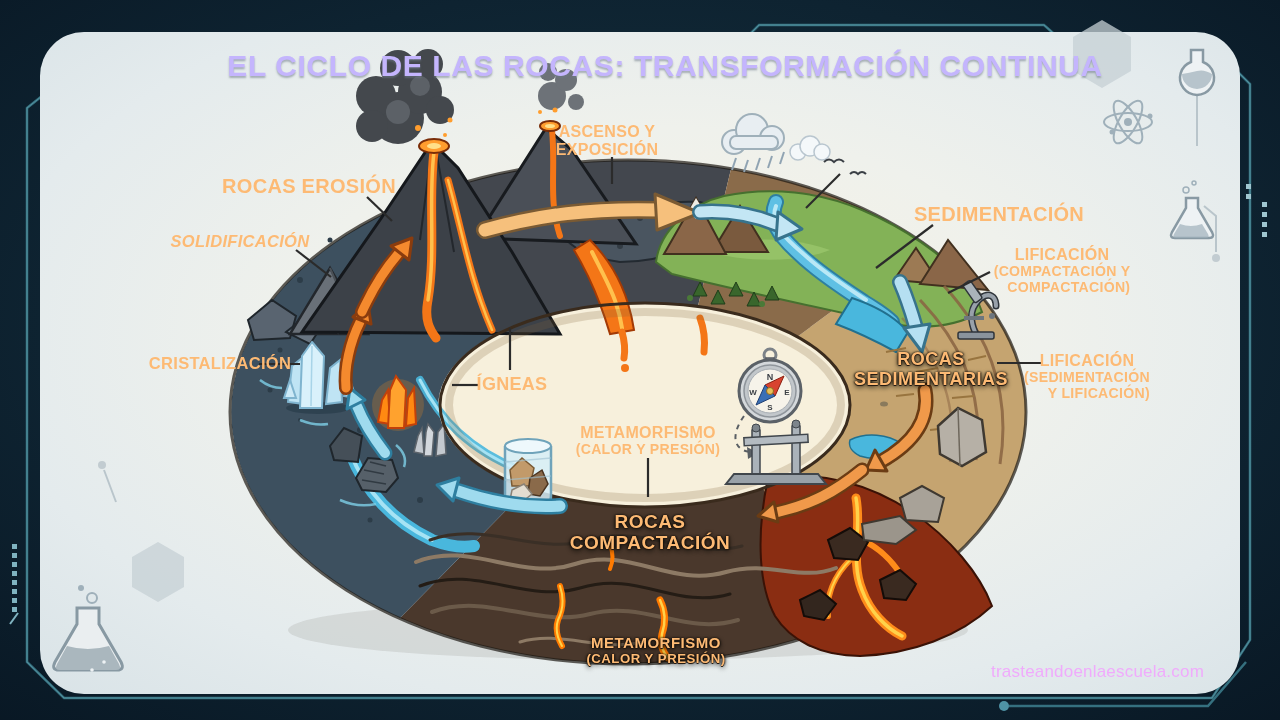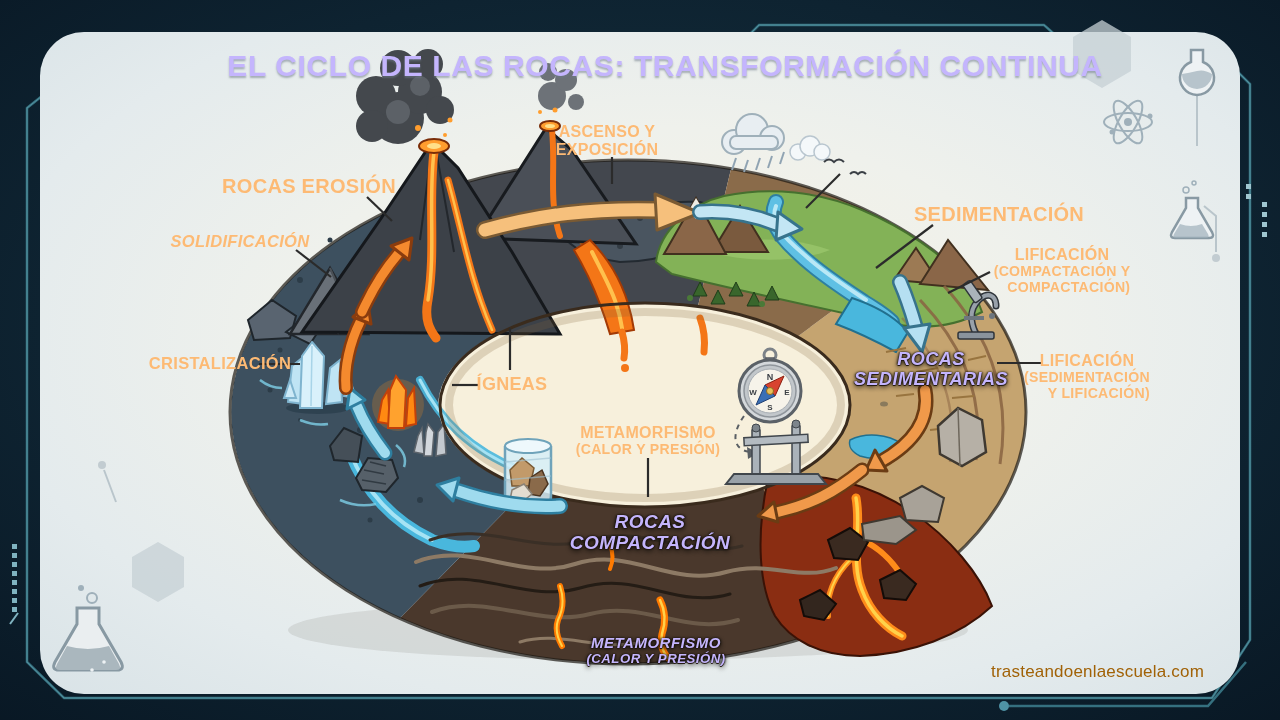--- a/index.html
+++ b/index.html
@@ -4,27 +4,27 @@
 <style>
   html,body{margin:0;padding:0;background:#081520;}
   #stage{position:relative;width:1280px;height:720px;overflow:hidden;
     font-family:"Liberation Sans",sans-serif;}
   #scene{position:absolute;left:0;top:0;}
   .lbl{position:absolute;transform:translate(-50%,-50%);text-align:center;
     font-weight:bold;color:#fdba74;line-height:1.12;white-space:nowrap;
     letter-spacing:.3px;}
   .lbl span{display:block;}
   .sub{font-size:.88em;text-align:right;}
-  .white{color:#c4b5fd;letter-spacing:.5px;
-    text-shadow:0 1px 0 #241a12,0 2px 5px rgba(10,8,5,.95),1px 0 2px rgba(10,8,5,.7),-1px 0 2px rgba(10,8,5,.7);font-style:italic;}
+  .white{color:#fdba74;letter-spacing:.5px;
+    text-shadow:0 1px 0 #241a12,0 2px 5px rgba(10,8,5,.95),1px 0 2px rgba(10,8,5,.7),-1px 0 2px rgba(10,8,5,.7);}
   #title{position:absolute;left:645px;top:66px;transform:translate(-50%,-50%);
     font-size:30px;font-weight:bold;color:#c4b5fd;letter-spacing:.6px;white-space:nowrap;
     text-shadow:0 2px 2px rgba(110,122,134,.55);margin-left:20px;}
   #watermark{position:absolute;left:1204px;top:672px;transform:translate(-100%,-50%);
-    font-size:17px;color:#a16207;font-weight:500;letter-spacing:.2px;}
+    font-size:17px;color:#f0abfc;font-weight:500;letter-spacing:.2px;}
 </style>
 </head>
 <body>
 
 <div id="stage">
 
 <svg id="scene" width="1280" height="720" viewBox="0 0 1280 720">
   <defs>
     <radialGradient id="bgGrad" cx="50%" cy="45%" r="85%">
       <stop offset="0%" stop-color="#16323f"></stop>

